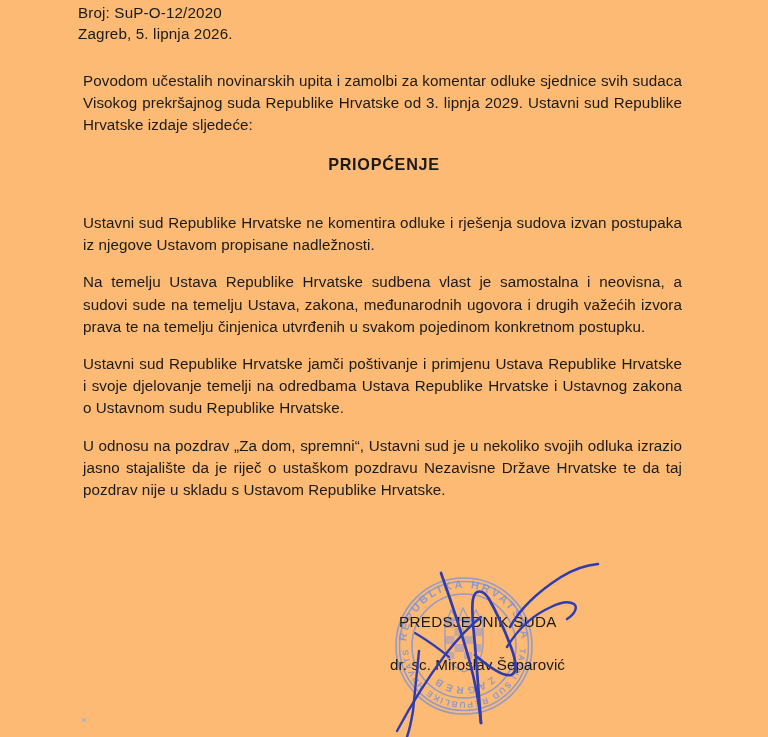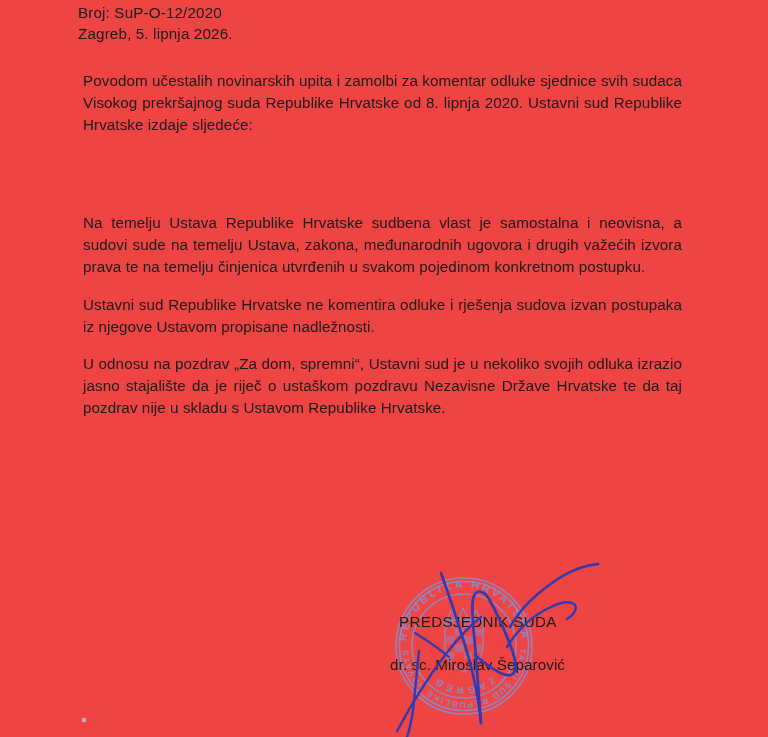--- a/index.html
+++ b/index.html
@@ -8,21 +8,21 @@
     background: #ffffff;
   }
   body {
     font-family: "Liberation Sans", sans-serif;
     color: #1a1a1a;
   }
   #page {
     position: relative;
     width: 768px;
     height: 737px;
-    background: #ef4444;
+    background: #fdba74;
     overflow: hidden;
   }
 
   
   .header-block {
     position: absolute;
     left: 78px;
     top: 2px;
     width: 420px;
   }
@@ -125,27 +125,29 @@
 <body>
 
 <div id="page">
 
   <div class="header-block">
     <div class="header-line">Broj: SuP-O-12/2020</div>
     <div class="header-line">Zagreb, 5. lipnja 2026.</div>
   </div>
 
   <div class="doc-body">
-    <p class="para para-intro">Povodom učestalih novinarskih upita i zamolbi za komentar odluke sjednice svih sudaca Visokog prekršajnog suda Republike Hrvatske od 8. lipnja 2020. Ustavni sud Republike Hrvatske izdaje sljedeće:</p>
-  </div>
-
+    <p class="para para-intro">Povodom učestalih novinarskih upita i zamolbi za komentar odluke sjednice svih sudaca Visokog prekršajnog suda Republike Hrvatske od 3. lipnja 2029. Ustavni sud Republike Hrvatske izdaje sljedeće:</p>
+  </div>
+
+  <div class="doc-title">PRIOPĆENJE</div>
 
   <div class="doc-body" style="top:212px;">
+    <p class="para">Ustavni sud Republike Hrvatske ne komentira odluke i rješenja sudova izvan postupaka iz njegove Ustavom propisane nadležnosti.</p>
     <p class="para">Na temelju Ustava Republike Hrvatske sudbena vlast je samostalna i neovisna, a sudovi sude na temelju Ustava, zakona, međunarodnih ugovora i drugih važećih izvora prava te na temelju činjenica utvrđenih u svakom pojedinom konkretnom postupku.</p>
-    <p class="para">Ustavni sud Republike Hrvatske ne komentira odluke i rješenja sudova izvan postupaka iz njegove Ustavom propisane nadležnosti.</p>
+    <p class="para">Ustavni sud Republike Hrvatske jamči poštivanje i primjenu Ustava Republike Hrvatske i svoje djelovanje temelji na odredbama Ustava Republike Hrvatske i Ustavnog zakona o Ustavnom sudu Republike Hrvatske.</p>
     <p class="para last-left">U odnosu na pozdrav „Za dom, spremni“, Ustavni sud je u nekoliko svojih odluka izrazio jasno stajalište da je riječ o ustaškom pozdravu Nezavisne Države Hrvatske te da taj pozdrav nije u skladu s Ustavom Republike Hrvatske.</p>
   </div>
 
   <div class="stamp">
     <svg viewBox="0 0 142 140" xmlns="http://www.w3.org/2000/svg">
       <defs>
         <path id="arcOuterTop" d="M 13,70 A 58,58 0 0 1 129,70"></path>
         <path id="arcOuterBottom" d="M 127,70 A 56,56 0 0 1 15,70"></path>
         <path id="arcInnerTop" d="M 22,70 A 49,49 0 0 1 120,70"></path>
         <path id="arcInnerBottom" d="M 112,70 A 41,41 0 0 1 30,70"></path>

